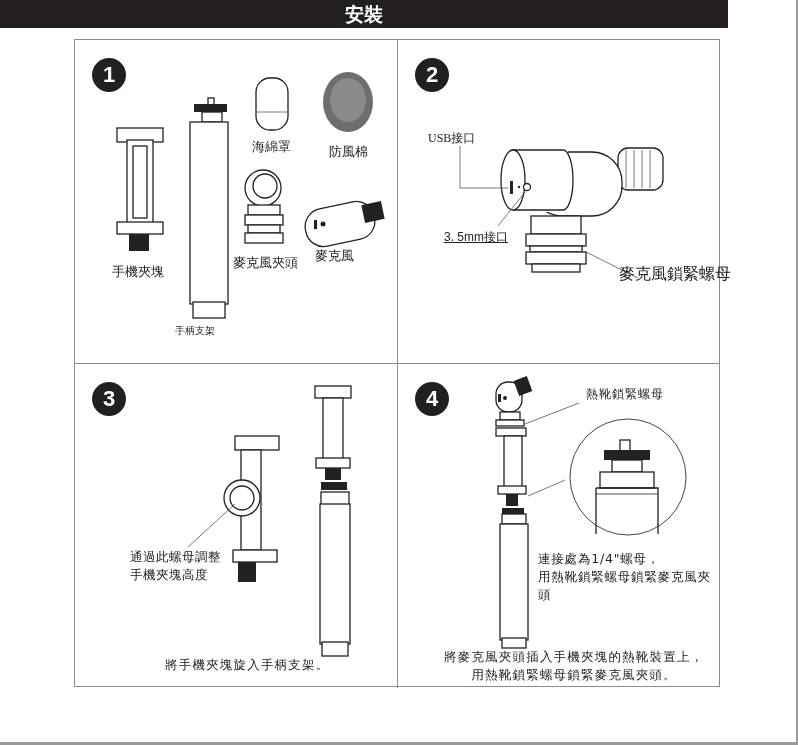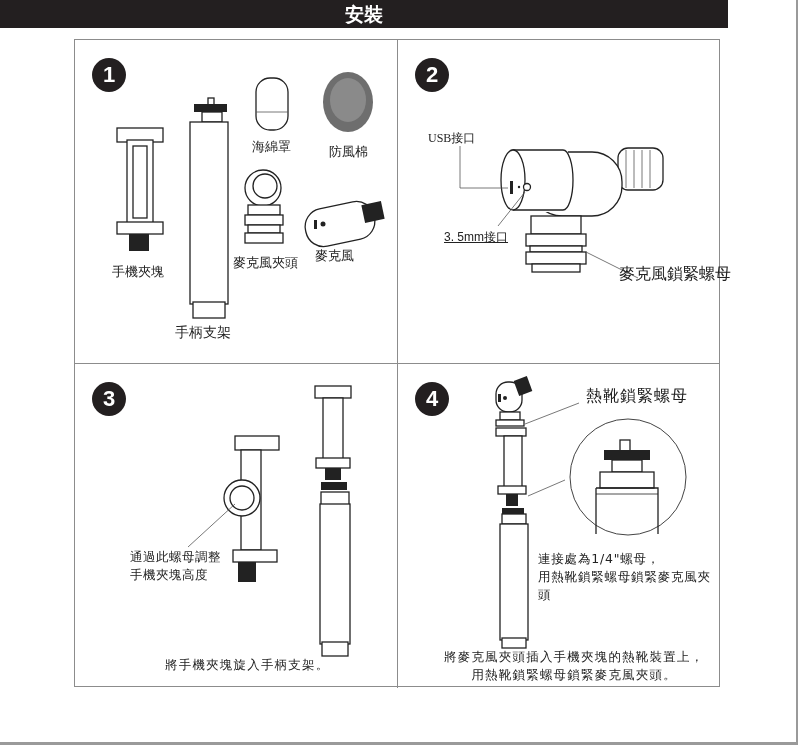--- a/index.html
+++ b/index.html
@@ -79,21 +79,21 @@
         <rect class="dark" x="288" y="163" width="20" height="18" transform="rotate(-12 298 172)"></rect>
         <rect class="dark" x="239" y="180" width="3" height="9"></rect>
         <circle class="dark" cx="248" cy="184" r="2.5"></circle>
       </g>
     </svg>
     <div class="lbl" style="left:177px;top:98px;">海綿罩</div>
     <div class="lbl" style="left:254px;top:103px;">防風棉</div>
     <div class="lbl" style="left:37px;top:223px;">手機夾塊</div>
     <div class="lbl" style="left:158px;top:214px;">麥克風夾頭</div>
     <div class="lbl" style="left:240px;top:207px;">麥克風</div>
-    <div class="lbl" style="left:100px;top:284px;font-size:14px;">手柄支架</div>
+    <div class="lbl" style="left:100px;top:284px;font-size:10px;">手柄支架</div>
   </div>
 
   <div class="cell c2">
     <div class="badge">2</div>
     <svg width="321" height="324">
       <g>
         <rect class="ln" x="220" y="108" width="45" height="42" rx="10"></rect>
         <line class="thin" x1="228" y1="110" x2="228" y2="148"></line>
         <line class="thin" x1="236" y1="110" x2="236" y2="148"></line>
         <line class="thin" x1="244" y1="110" x2="244" y2="148"></line>
@@ -175,21 +175,21 @@
         <rect class="ln" x="222" y="76" width="10" height="14"></rect>
         <rect class="dark" x="206" y="86" width="46" height="10"></rect>
         <rect class="ln" x="214" y="96" width="30" height="12"></rect>
         <rect class="ln" x="202" y="108" width="54" height="16"></rect>
         <path class="ln" d="M198 124 L260 124 L260 170 M198 124 L198 170" style="fill:none"></path>
         <line class="thin" x1="198" y1="130" x2="260" y2="130" style="stroke:#222"></line>
       </g>
       <line class="thin" x1="181" y1="39" x2="127" y2="60"></line>
       <line class="thin" x1="167" y1="116" x2="130" y2="132"></line>
     </svg>
-    <div class="lbl" style="left:188px;top:22px;font-size:16px;letter-spacing:1px;">熱靴鎖緊螺母</div>
+    <div class="lbl" style="left:188px;top:22px;font-size:12px;letter-spacing:1px;">熱靴鎖緊螺母</div>
     <div class="cap" style="left:140px;top:186px;letter-spacing:0.8px;">
       <div>連接處為1/4"螺母，</div>
       <div>用熱靴鎖緊螺母鎖緊麥克風夾頭</div>
     </div>
     <div class="cap" style="left:46px;top:284px;text-align:center;">
       <div>將麥克風夾頭插入手機夾塊的熱靴裝置上，</div>
       <div>用熱靴鎖緊螺母鎖緊麥克風夾頭。</div>
     </div>
   </div>
 

